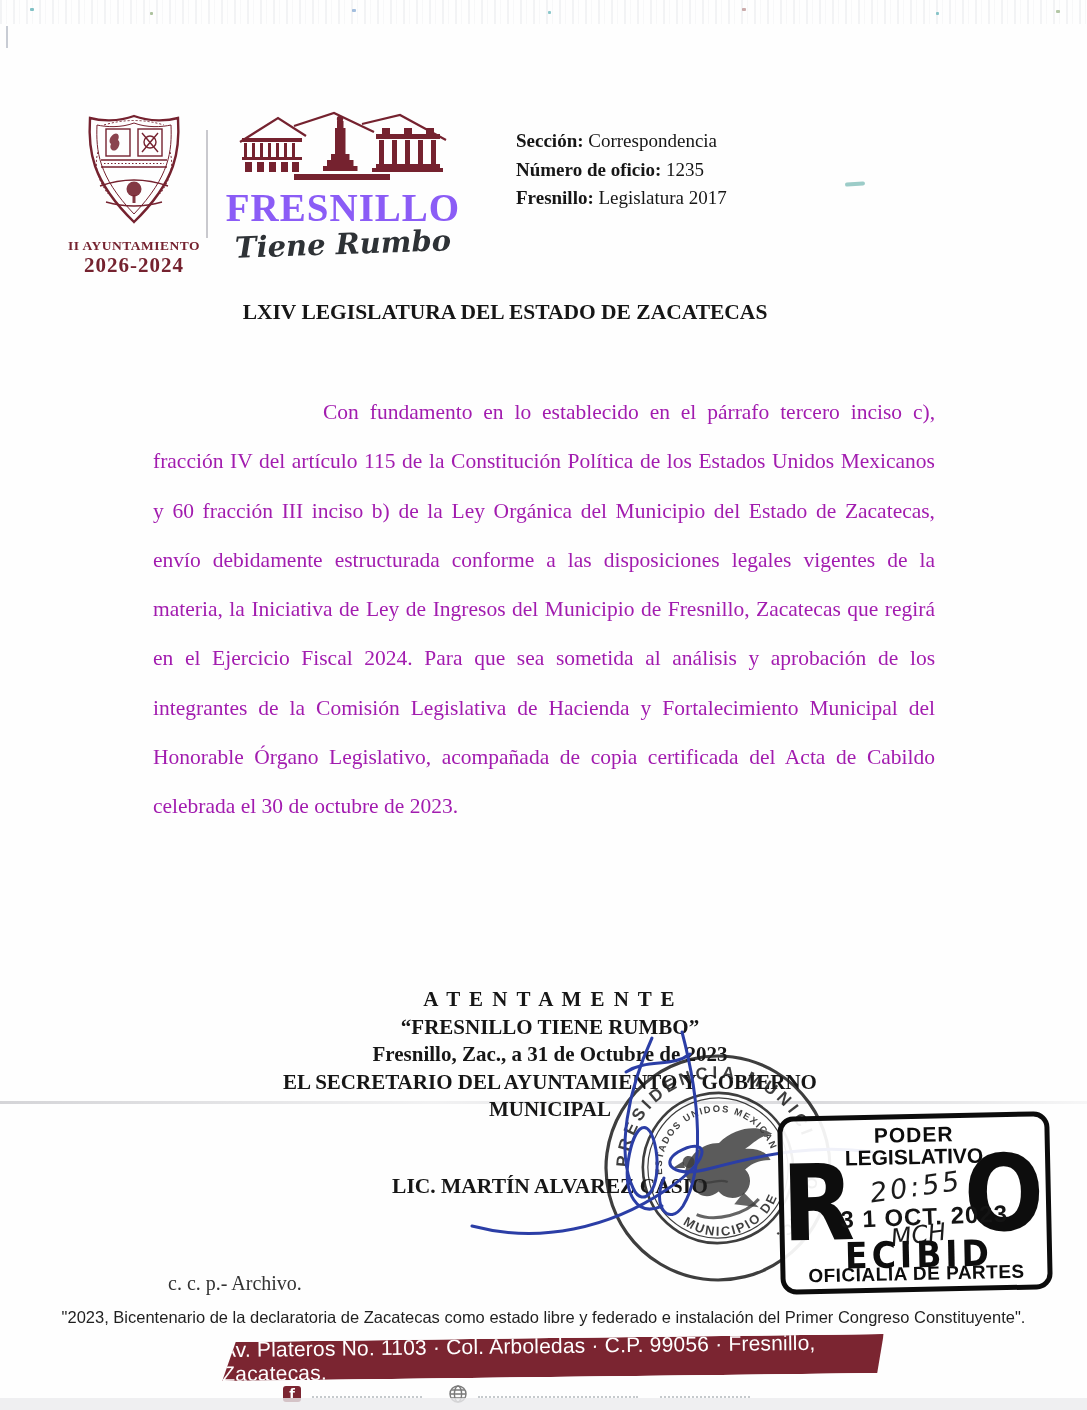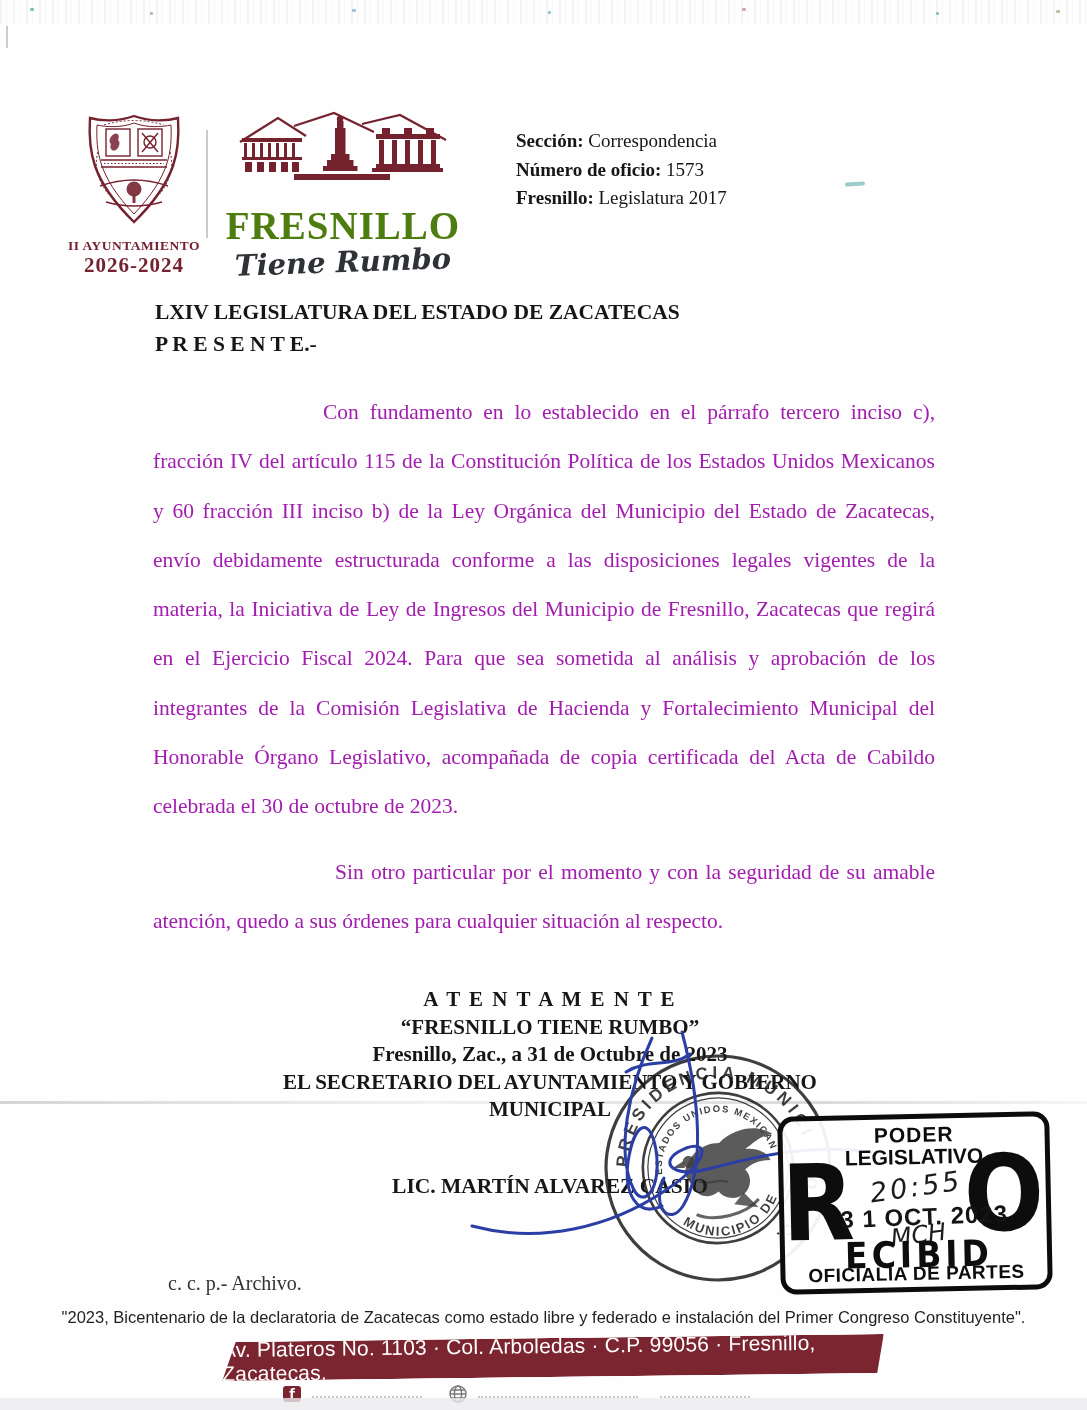--- a/index.html
+++ b/index.html
@@ -13,31 +13,31 @@
   .speck{position:absolute;border-radius:1px;}
   .edge-dash{left:6px;top:26px;width:2px;height:22px;background:#9aa3b0;opacity:.55;}
 
   
   .shield-wrap{left:62px;top:112px;width:144px;text-align:center;}
   .shield-svg{display:block;margin:0 auto;}
   .shield-admin{margin-top:12px;font-weight:bold;font-size:13.5px;letter-spacing:.5px;color:#75222f;}
   .shield-term{font-weight:bold;font-size:21px;letter-spacing:1px;color:#75222f;margin-top:-1px;}
   .logo-divider{left:206px;top:130px;width:2px;height:108px;background:#c9c9ce;}
   .brand-wrap{left:218px;top:110px;width:250px;text-align:center;}
-  .brand-name{font-family:"Liberation Serif",serif;font-weight:bold;font-size:39px;color:#4d7c0f;
-              letter-spacing:1px;line-height:1;margin-top:20px;}
+  .brand-name{font-family:"Liberation Serif",serif;font-weight:bold;font-size:39px;color:#8b5cf6;
+              letter-spacing:1px;line-height:1;margin-top:2px;}
   .brand-tagline{font-family:"DejaVu Serif",serif;font-style:italic;font-weight:600;font-size:29px;
                  color:#2e3236;transform:rotate(-2deg);margin-top:0px;}
   .meta{left:516px;top:127px;width:360px;font-size:19px;line-height:28.5px;}
   .meta .row{white-space:nowrap;}
   .meta b{font-weight:bold;}
   .teal-dash{left:845px;top:182px;width:20px;height:4px;background:#4aa39b;opacity:.55;transform:rotate(-4deg);border-radius:2px;}
 
   
-  .recipient{left:155px;top:296px;width:700px;font-weight:bold;font-size:21.5px;line-height:32px;}
+  .recipient{left:155px;top:296px;width:700px;font-weight:bold;font-size:21.5px;line-height:32px;text-align:center;}
 
   
   .para{left:153px;width:782px;font-size:21.5px;line-height:49.3px;text-align:justify;color:#a21caf;}
   .para1{top:388px;text-indent:170px;}
   .para2{top:848px;text-indent:182px;}
 
   
   .closing{left:165px;top:986px;width:770px;text-align:center;font-weight:bold;font-size:21px;line-height:27.5px;z-index:2;}
   .closing .sal{letter-spacing:2px;}
   .signer{left:165px;top:1174px;width:770px;text-align:center;font-weight:bold;font-size:21.5px;z-index:2;}
@@ -164,31 +164,29 @@
         <rect x="136" y="58" width="71" height="4"></rect>
         <rect x="58" y="64" width="96" height="6"></rect>
       </g>
     </svg>
     <div class="brand-name">FRESNILLO</div>
     <div class="brand-tagline">Tiene Rumbo</div>
   </div>
 
   <div class="abs meta">
     <div class="row"><b>Sección:</b> <span>Correspondencia</span></div>
-    <div class="row"><b>Número de oficio:</b> <span>1573</span></div>
+    <div class="row"><b>Número de oficio:</b> <span>1235</span></div>
     <div class="row"><b>Fresnillo:</b> <span>Legislatura 2017</span></div>
   </div>
 
   <div class="abs recipient">
     <div>LXIV LEGISLATURA DEL ESTADO DE ZACATECAS</div>
-    <div>P R E S E N T E.-</div>
   </div>
 
   <div class="abs para para1">Con fundamento en lo establecido en el párrafo tercero inciso c), fracción IV del artículo 115 de la Constitución Política de los Estados Unidos Mexicanos y 60 fracción III inciso b) de la Ley Orgánica del Municipio del Estado de Zacatecas, envío debidamente estructurada conforme a las disposiciones legales vigentes de la materia, la Iniciativa de Ley de Ingresos del Municipio de Fresnillo, Zacatecas que regirá en el Ejercicio Fiscal 2024. Para que sea sometida al análisis y aprobación de los integrantes de la Comisión Legislativa de Hacienda y Fortalecimiento Municipal del Honorable Órgano Legislativo, acompañada de copia certificada del Acta de Cabildo celebrada el 30 de octubre de 2023.</div>
-  <div class="abs para para2">Sin otro particular por el momento y con la seguridad de su amable atención, quedo a sus órdenes para cualquier situación al respecto.</div>
 
   <div class="abs closing">
     <div class="sal">A T E N T A M E N T E</div>
     <div>“FRESNILLO TIENE RUMBO”</div>
     <div>Fresnillo, Zac., a 31 de Octubre de 2023</div>
     <div>EL SECRETARIO DEL AYUNTAMIENTO Y GOBIERNO</div>
     <div>MUNICIPAL</div>
   </div>
   <div class="abs signer">LIC. MARTÍN ALVAREZ CASIO</div>
 

